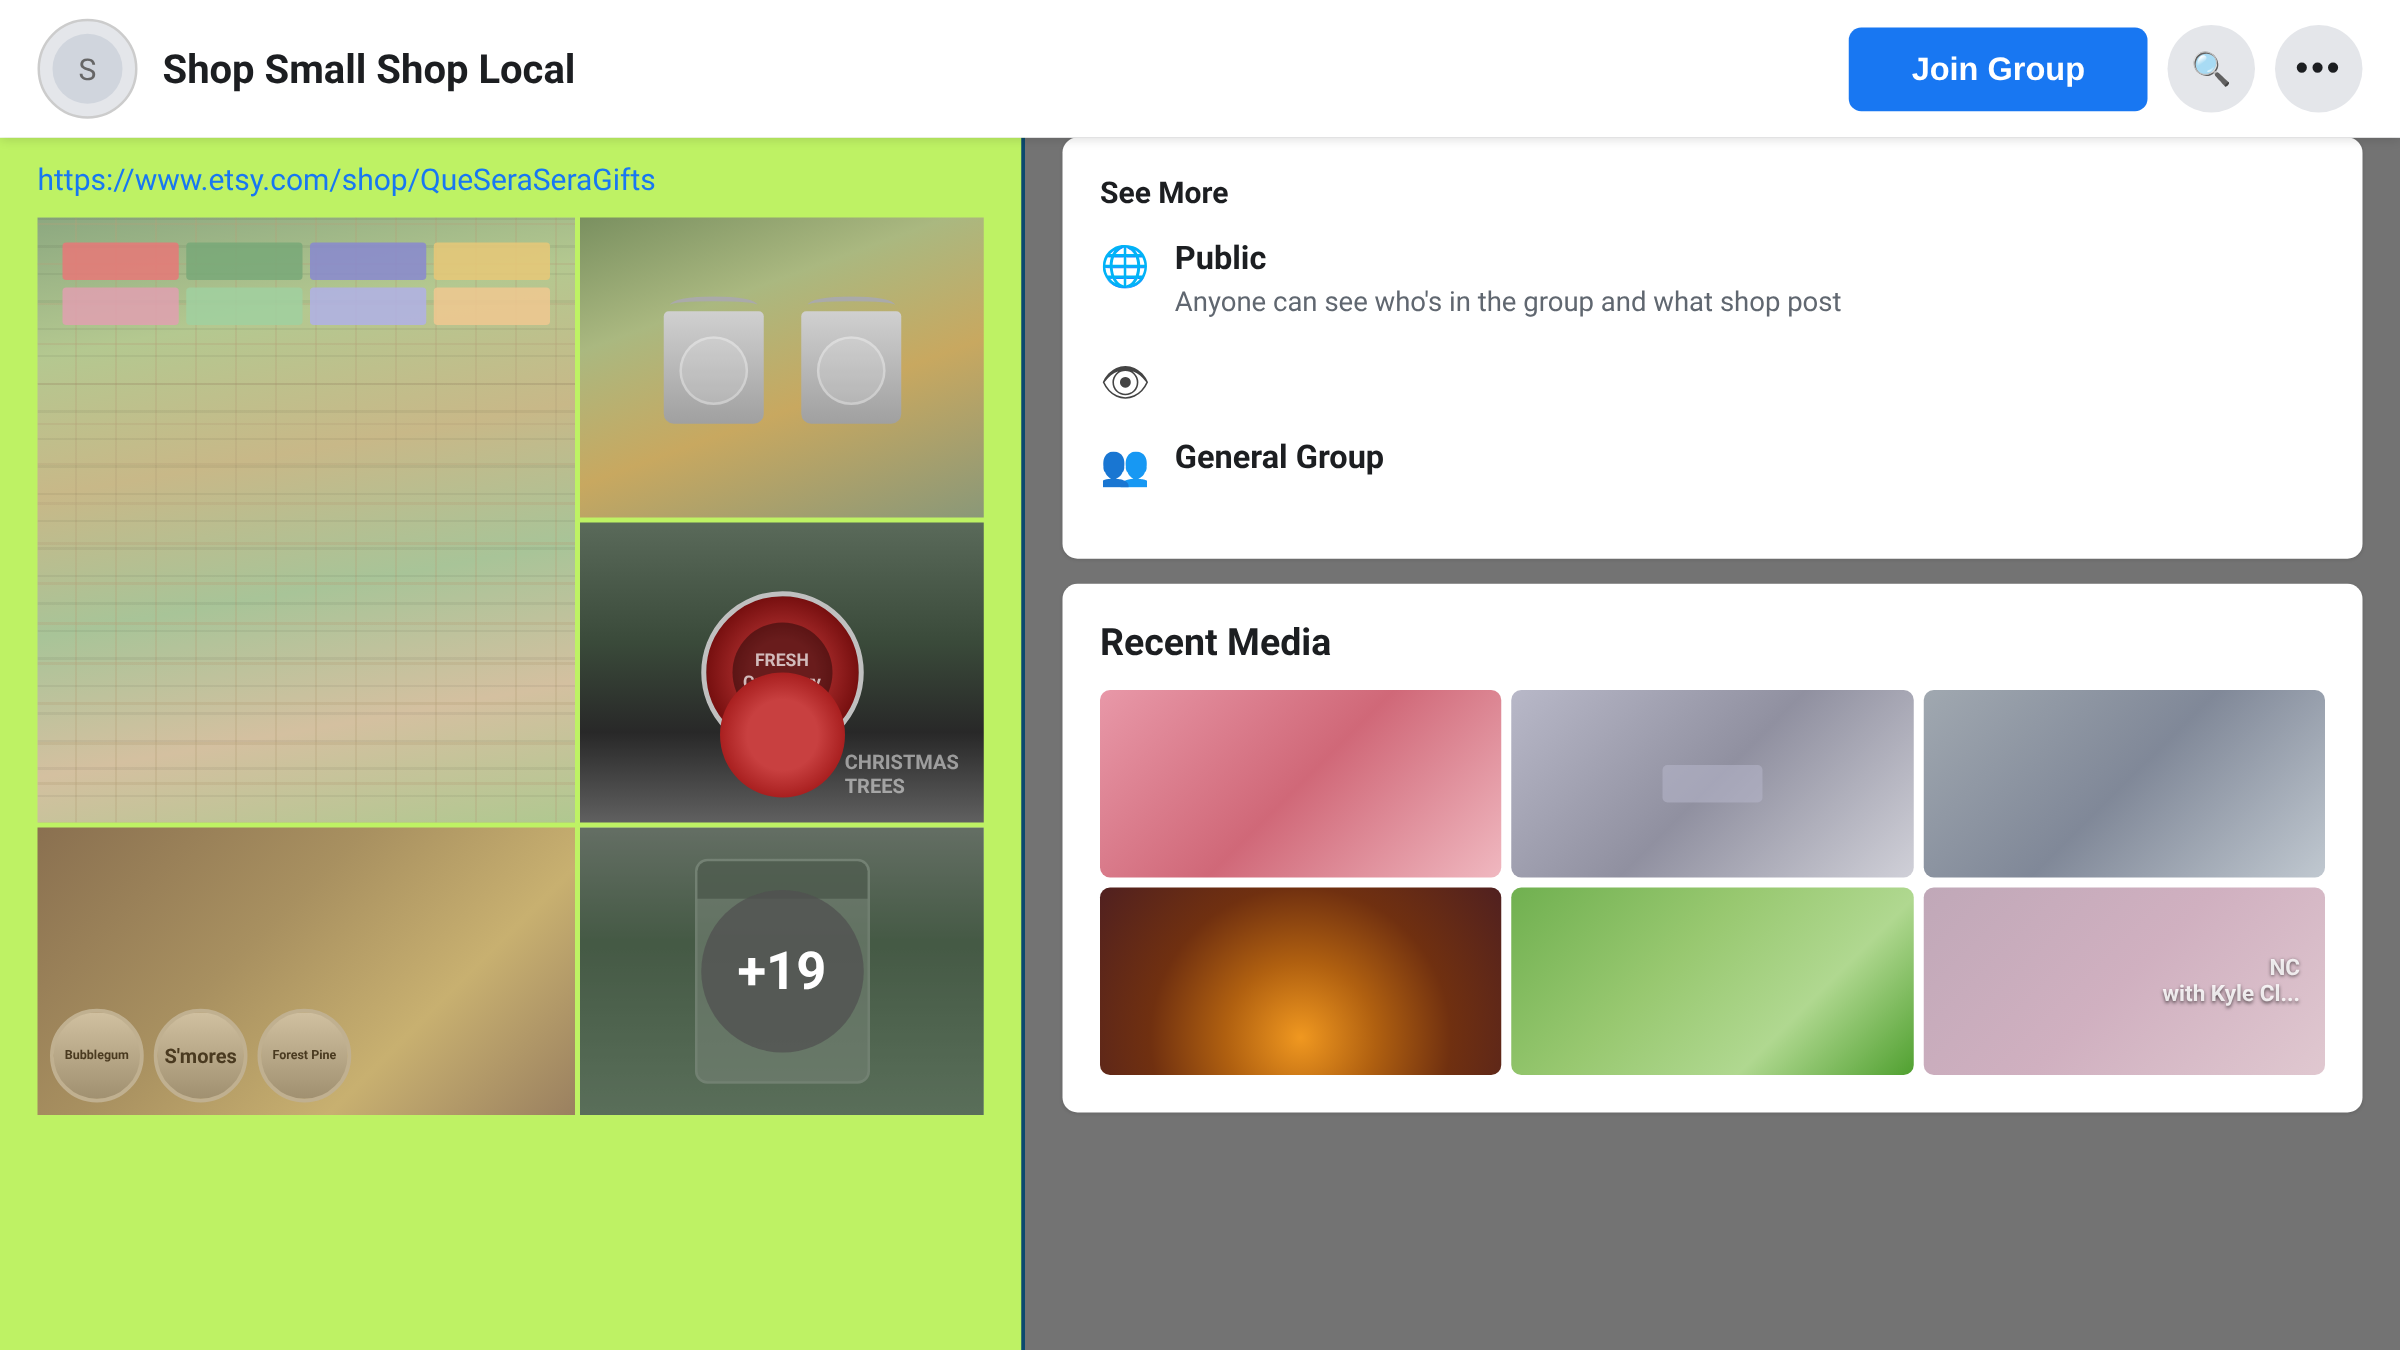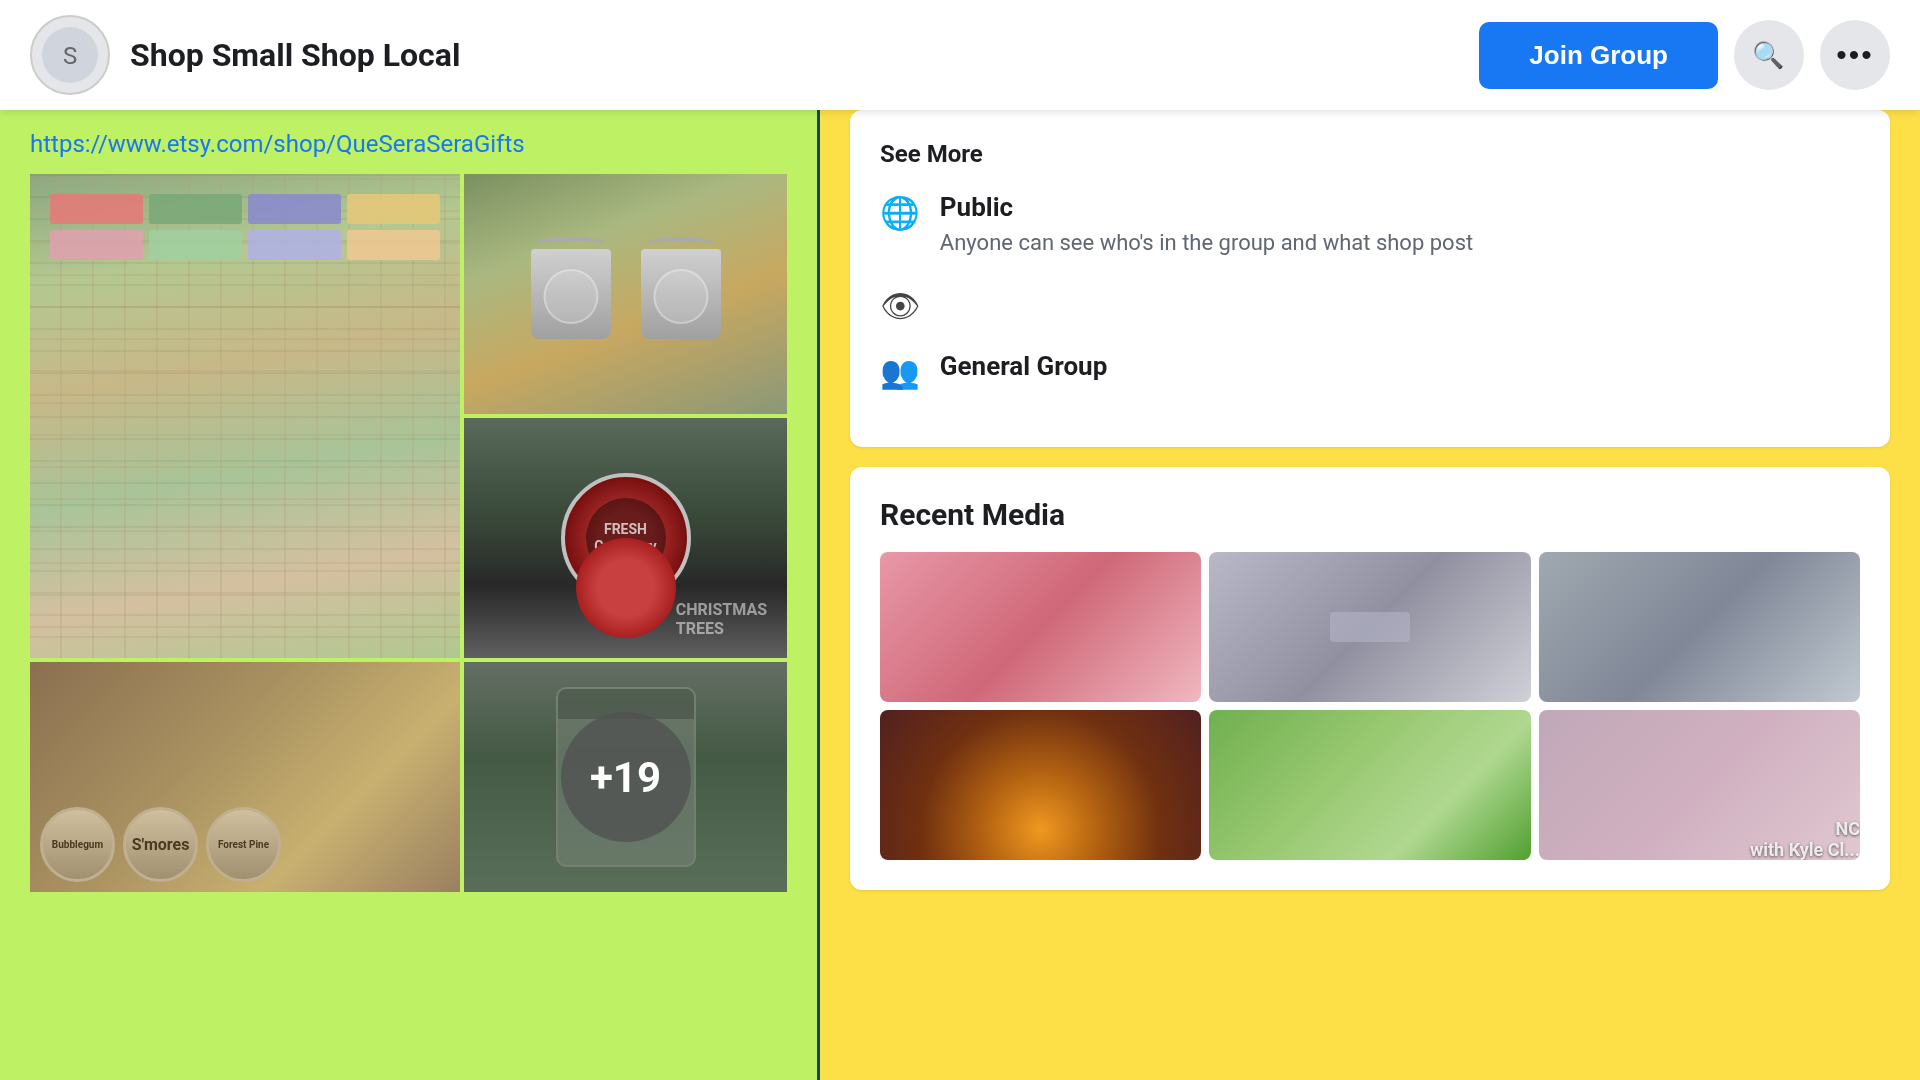--- a/index.html
+++ b/index.html
@@ -178,21 +178,21 @@
       align-items: center;
       justify-content: center;
       color: #fff;
       font-size: 42px;
       font-weight: 700;
     }
 
     
     .right-panel {
       flex: 1;
-      background: #fde047;
+      background: #737373;
       padding: 0 30px;
       overflow-y: auto;
     }
 
     .info-card {
       background: #fff;
       border-radius: 12px;
       padding: 30px;
       margin-bottom: 20px;
       box-shadow: 0 1px 3px rgba(0,0,0,0.1);
@@ -255,23 +255,23 @@
     .media-phone { background: linear-gradient(135deg, #a0a8b0 0%, #808898 50%, #c0c8d0 100%); }
     .media-candle-lit { background: radial-gradient(circle at 50% 70%, #f0a020 0%, #c07010 30%, #804010 60%, #604030 100%); }
     .media-flowers { background: linear-gradient(135deg, #80c060 0%, #a0d880 40%, #c0e8a0 70%, #60a840 100%); }
     .media-overlay { background: linear-gradient(135deg, #c0a0b8 0%, #d0b0c0 50%, #e0c8d0 100%); position: relative; }
 
     
     .watermark {
       position: absolute;
       inset: 0;
       display: flex;
-      align-items: flex-end;
+      align-items: center;
       justify-content: flex-end;
-      padding: 0;
+      padding: 20px;
     }
     .watermark-text {
       color: rgba(255,255,255,0.85);
       font-size: 18px;
       font-weight: 700;
       text-align: right;
       text-shadow: 0 1px 3px rgba(0,0,0,0.6);
     }
 
     

